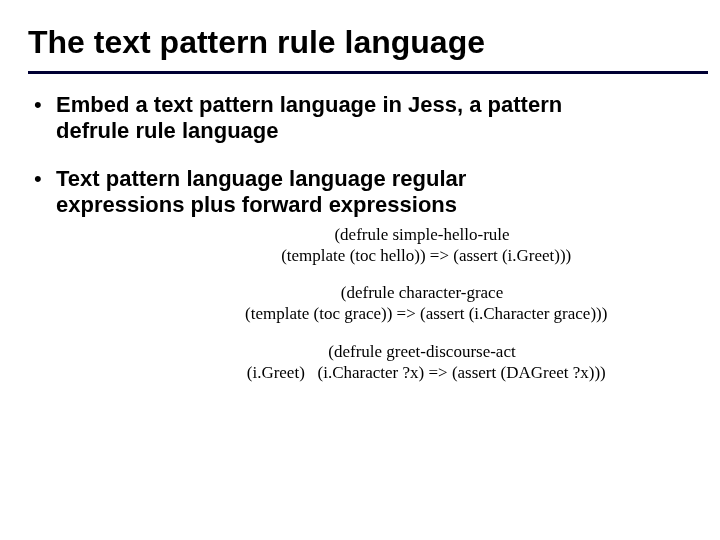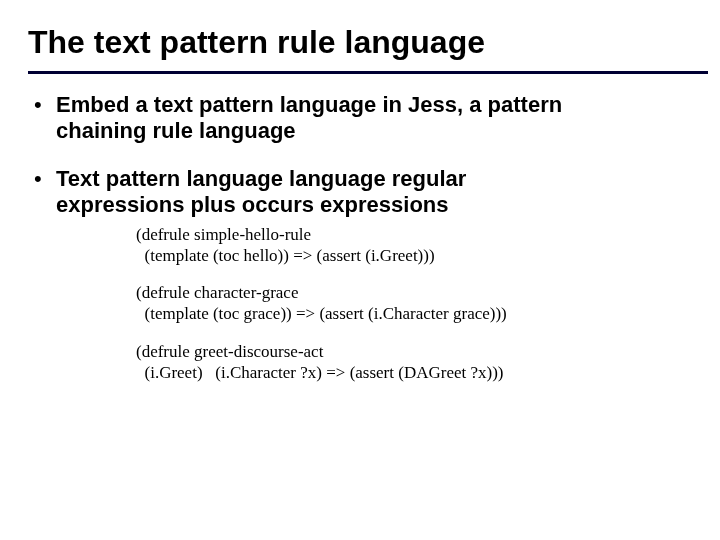--- a/index.html
+++ b/index.html
@@ -4,37 +4,37 @@
 <style>
   * { margin: 0; padding: 0; box-sizing: border-box; }
   html, body { width: 720px; height: 540px; background: #fff; font-family: Arial, Helvetica, sans-serif; color: #000; }
   .slide { width: 720px; height: 528px; position: relative; padding: 24px 12px 20px 28px; }
   .title { font-size: 32px; font-weight: bold; margin-bottom: 10px; line-height: 1.15; }
   .rule { border: none; border-top: 3px solid #000033; margin: 6px 0 18px 0; }
   .bullets { list-style: none; padding-left: 6px; }
   .bullets > li { position: relative; padding-left: 22px; margin-bottom: 22px; font-size: 22px; line-height: 1.18; }
   .bullets > li::before { content: "•"; position: absolute; left: 0; top: 0; font-size: 22px; }
   .boldline { font-weight: bold; }
-  .code-area { margin-top: 6px; padding-left: 80px; }
+  .code-area { margin-top: 6px; padding-left: 80px; text-align: center; }
   .code-block { font-family: "Times New Roman", Times, serif; font-size: 17px; line-height: 1.25; margin-bottom: 16px; white-space: pre; }
 </style>
 </head>
 <body>
 
 <div class="slide">
   <h1 class="title">The text pattern rule language</h1>
   <hr class="rule">
   <ul class="bullets">
     <li>
       <span class="boldline">Embed a text pattern language in Jess, a pattern</span><br>
-      <span class="boldline">chaining rule language</span>
+      <span class="boldline">defrule rule language</span>
     </li>
     <li>
       <span class="boldline">Text pattern language language regular</span><br>
-      <span class="boldline">expressions plus occurs expressions</span>
+      <span class="boldline">expressions plus forward expressions</span>
       <div class="code-area">
         <div class="code-block">(defrule simple-hello-rule
   (template (toc hello)) =&gt; (assert (i.Greet)))</div>
         <div class="code-block">(defrule character-grace
   (template (toc grace)) =&gt; (assert (i.Character grace)))</div>
         <div class="code-block">(defrule greet-discourse-act
   (i.Greet)   (i.Character ?x) =&gt; (assert (DAGreet ?x)))</div>
       </div>
     </li>
   </ul>

